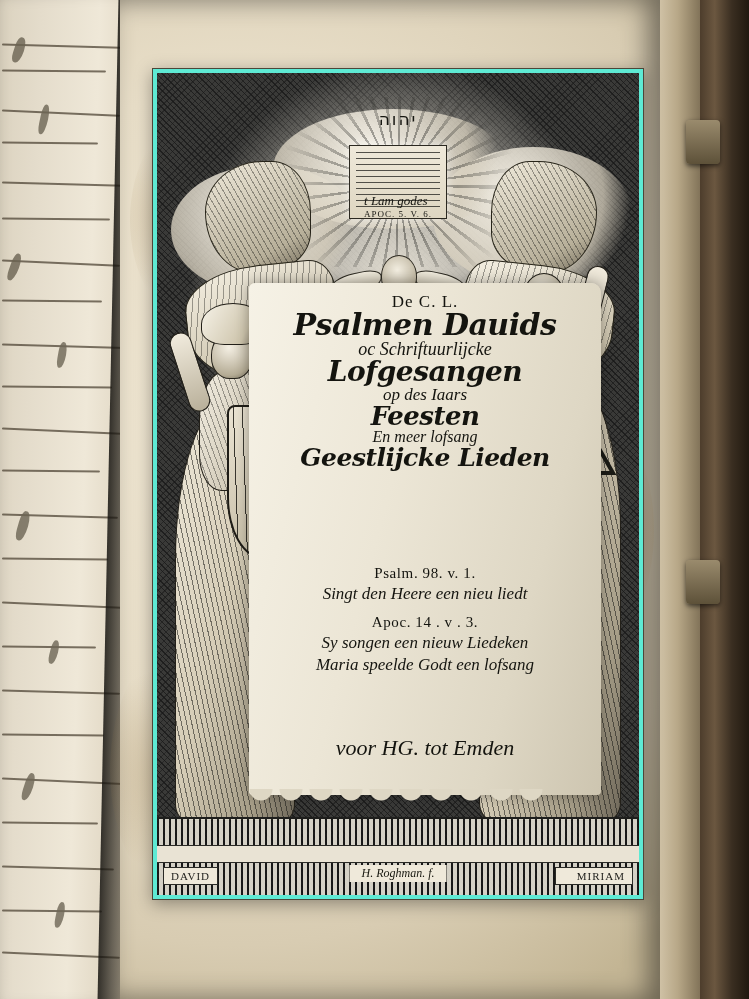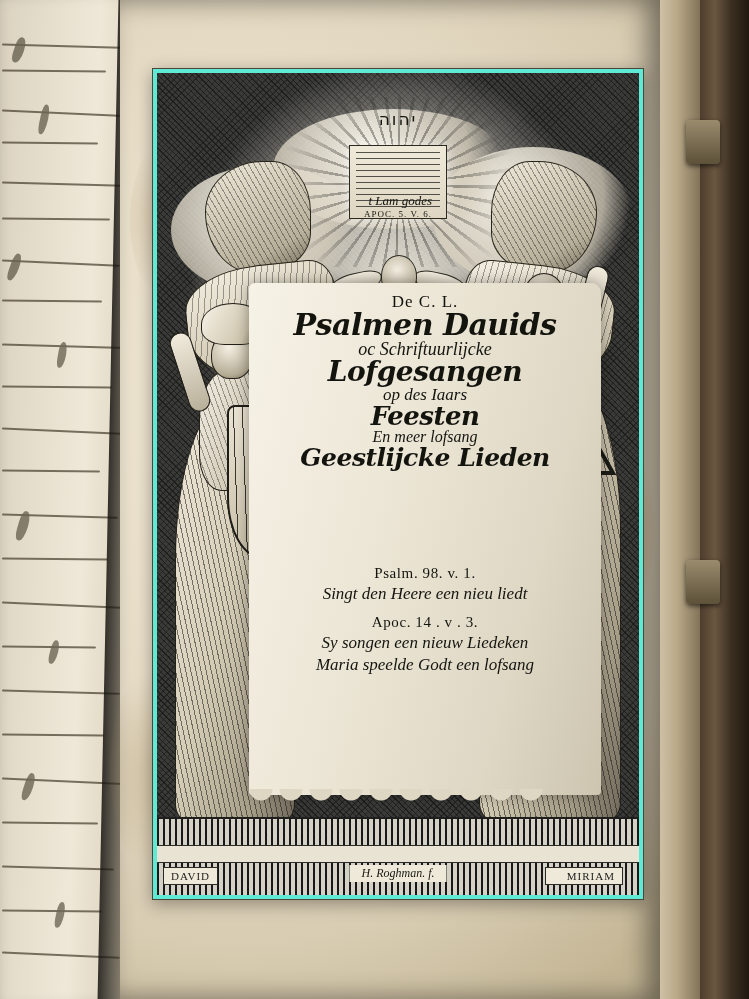--- a/index.html
+++ b/index.html
@@ -169,21 +169,21 @@
     bottom: 14px;
     background: #efe9da;
     border: 1px solid #2a2a26;
     padding: 2px 7px;
     font-family: "Liberation Serif", serif;
     font-size: 11px;
     letter-spacing: 1px;
     color: #1d1d1a;
   }
   .cartouche.left { left: 10px; }
-  .cartouche.right { right: 20px; padding-left: 21px; }
+  .cartouche.right { right: 10px; padding-left: 21px; }
   .engraver {
     position: absolute;
     bottom: 17px;
     left: 50%;
     transform: translateX(-50%);
     font-family: "Liberation Serif", serif;
     font-size: 12px;
     font-style: italic;
     color: #17170f;
     background: #efe9da;
@@ -345,21 +345,21 @@
     font-family: "DejaVu Sans", sans-serif;
     font-size: 17px;
     color: #171712;
     letter-spacing: 2px;
   }
   .lamb-label {
     position: absolute;
     left: 50%;
     top: 124px;
     transform: translateX(-50%);
-    text-align: right;
+    text-align: left;
     color: #141410;
   }
   .lamb-label .l1 { font-size: 13px; font-style: italic; font-family: "Liberation Serif", serif; }
   .lamb-label .l2 { font-size: 9px; letter-spacing: 1px; font-family: "Liberation Serif", serif; }
 
   
   .figure {
     position: absolute;
     bottom: 78px;
   }
@@ -583,20 +583,21 @@
       </div>
 
       <div class="verse-block">
         <div class="v-ref">Psalm. 98. v. 1.</div>
         <div class="v-txt">Singt den Heere een nieu liedt</div>
         <div class="v-ref">Apoc. 14 . v . 3.</div>
         <div class="v-txt">Sy songen een nieuw Liedeken</div>
         <div class="v-txt">Maria speelde Godt een lofsang</div>
       </div>
 
+      <div class="imprint">voor HG. tot Emden</div>
     </div>
 
     <div class="plinth">
       <div class="band"></div>
     </div>
     <div class="cartouche left">DAVID</div>
     <div class="cartouche right">MIRIAM</div>
     <div class="engraver">H. Roghman. f.</div>
   </div>
 </div>

